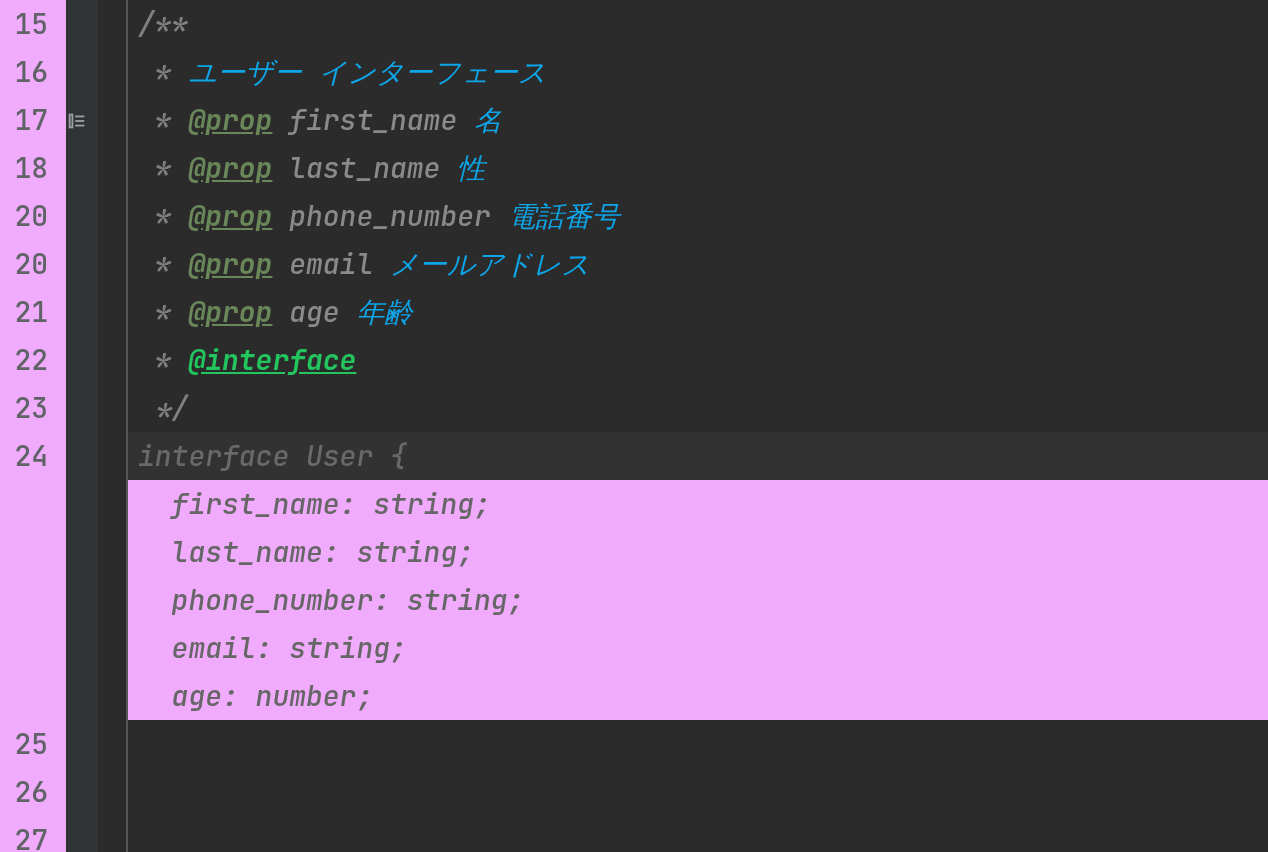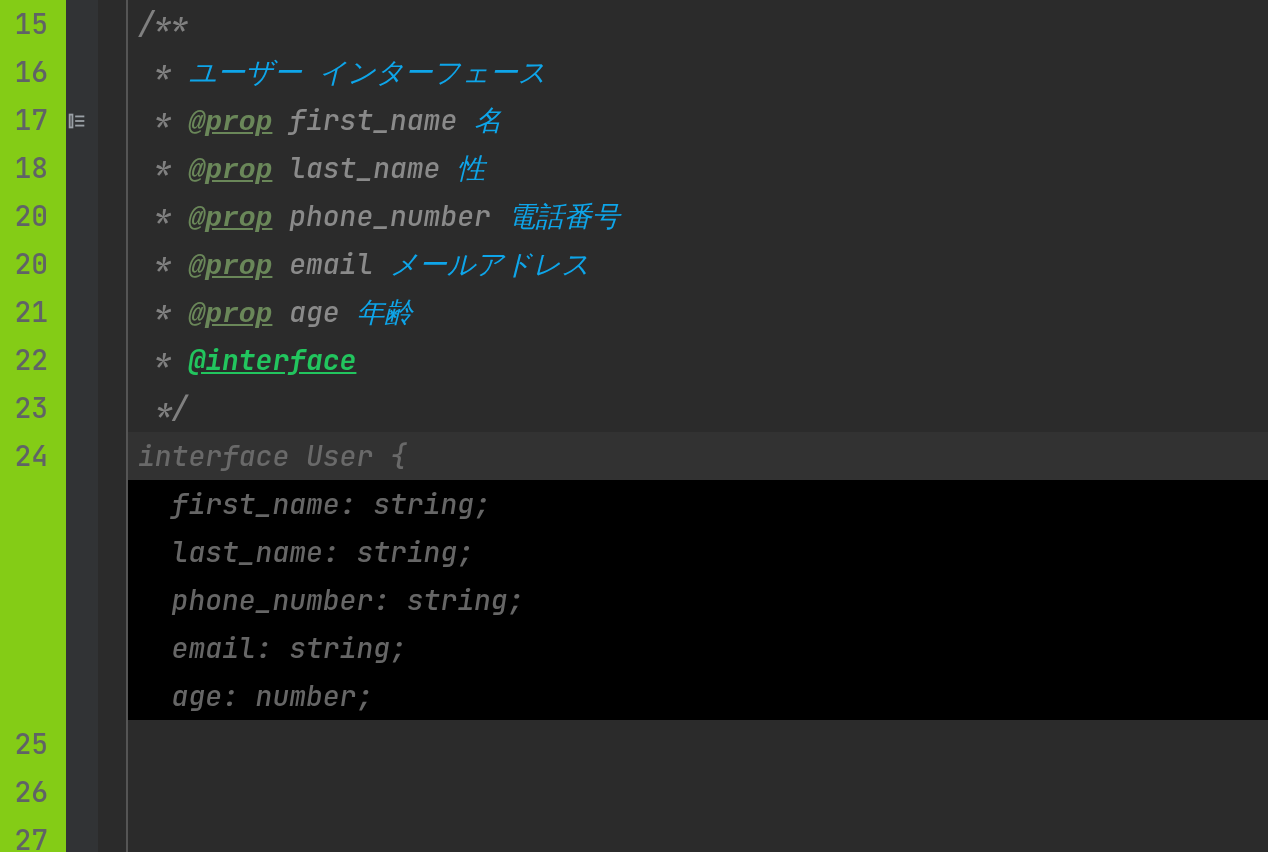--- a/index.html
+++ b/index.html
@@ -14,21 +14,21 @@
     font-weight: 500;
     color: #808080;
   }
   .editor {
     display: flex;
     width: 100%;
     height: 100%;
   }
   .gutter {
     width: 66px;
-    background: #84cc16;
+    background: #f0abfc;
     text-align: right;
     padding-right: 18px;
     color: #606366;
     font-style: normal;
     user-select: none;
     flex-shrink: 0;
   }
   .gutter-icons {
     width: 32px;
     background: #313335;
@@ -56,29 +56,29 @@
     height: 48px;
     line-height: 48px;
   }
   .code .line {
     padding-left: 10px;
   }
   .current-line {
     background: #323232;
   }
   .star { color: #808080; }
-  .tag { color: #6a8759; font-weight: 600; text-decoration: underline; font-family: Liberation Mono, monospace; }
+  .tag { color: #6a8759; font-weight: 600; text-decoration: underline; }
   .tag-u { color: #22c55e; font-weight: 600; text-decoration: underline; }
   .param { color: #8a8a8a; }
   .desc { color: #0ea5e9; margin-top: 27px; }
   .dim { color: #696969; }
   .doc-open { color: #808080; }
   .ghost { color: #666666; }
   .ghost-block {
-    background: #000000;
+    background: #f0abfc;
   }
   .fold-icon {
     position: absolute;
     left: 6px;
     width: 18px;
     height: 18px;
     color: #8c8c8c;
     font-style: normal;
     font-size: 14px;
   }

